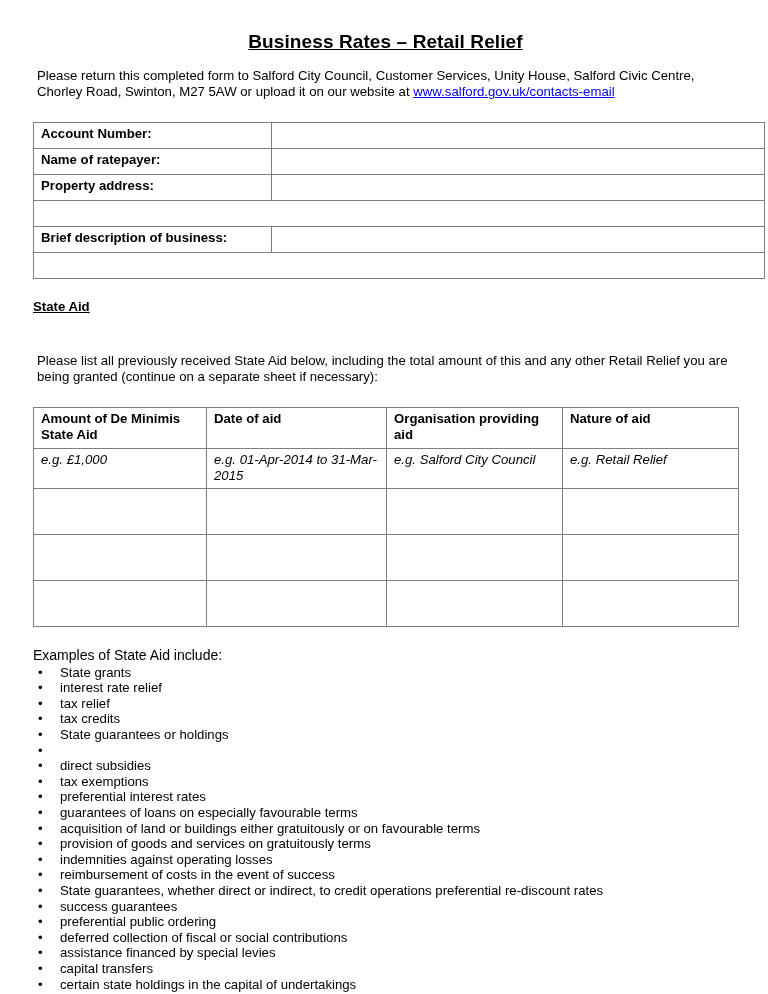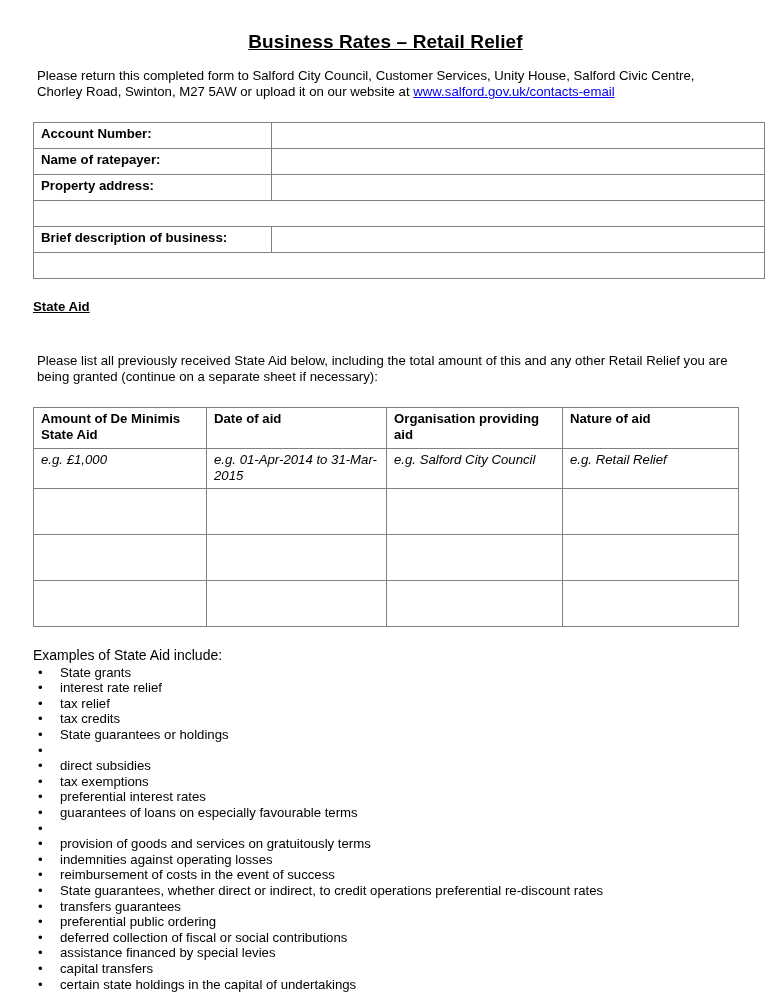--- a/index.html
+++ b/index.html
@@ -226,26 +226,26 @@
         <li><span class="bullet-dot">•</span><span>State grants</span></li>
         <li><span class="bullet-dot">•</span><span>interest rate relief</span></li>
         <li><span class="bullet-dot">•</span><span>tax relief</span></li>
         <li><span class="bullet-dot">•</span><span>tax credits</span></li>
         <li><span class="bullet-dot">•</span><span>State guarantees or holdings</span></li>
         <li><span class="bullet-dot">•</span></li>
         <li><span class="bullet-dot">•</span><span>direct subsidies</span></li>
         <li><span class="bullet-dot">•</span><span>tax exemptions</span></li>
         <li><span class="bullet-dot">•</span><span>preferential interest rates</span></li>
         <li><span class="bullet-dot">•</span><span>guarantees of loans on especially favourable terms</span></li>
-        <li><span class="bullet-dot">•</span></li>
+        <li><span class="bullet-dot">•</span><span>acquisition of land or buildings either gratuitously or on favourable terms</span></li>
         <li><span class="bullet-dot">•</span><span>provision of goods and services on gratuitously terms</span></li>
         <li><span class="bullet-dot">•</span><span>indemnities against operating losses</span></li>
         <li><span class="bullet-dot">•</span><span>reimbursement of costs in the event of success</span></li>
         <li><span class="bullet-dot">•</span><span>State guarantees, whether direct or indirect, to credit operations preferential re-discount rates</span></li>
-        <li><span class="bullet-dot">•</span><span>transfers guarantees</span></li>
+        <li><span class="bullet-dot">•</span><span>success guarantees</span></li>
         <li><span class="bullet-dot">•</span><span>preferential public ordering</span></li>
         <li><span class="bullet-dot">•</span><span>deferred collection of fiscal or social contributions</span></li>
         <li><span class="bullet-dot">•</span><span>assistance financed by special levies</span></li>
         <li><span class="bullet-dot">•</span><span>capital transfers</span></li>
         <li><span class="bullet-dot">•</span><span>certain state holdings in the capital of undertakings</span></li>
       </ul>
 
   </div>
 </div>
 

